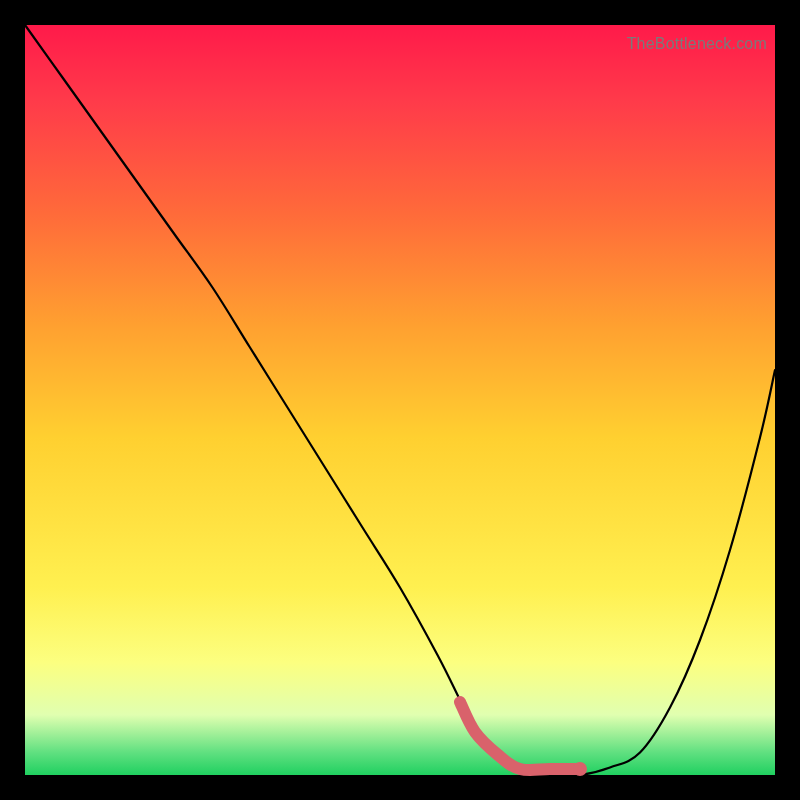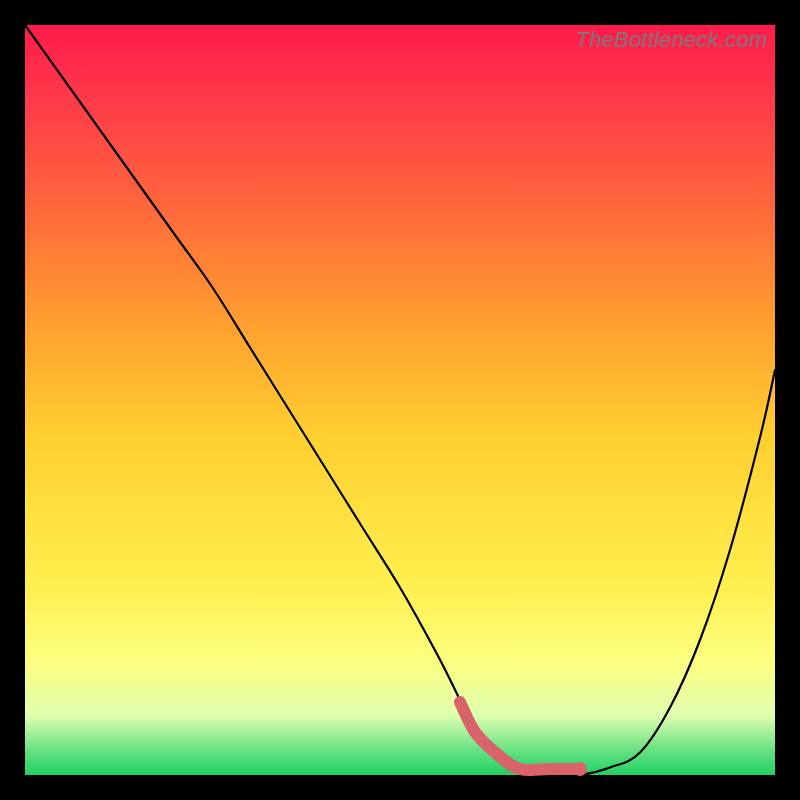--- a/index.html
+++ b/index.html
@@ -25,28 +25,27 @@
       #ffe040 65%,
       #fff050 75%,
       #fcff80 85%,
       #e0ffb0 92%,
       #60e080 97%,
       #20d060 100%
     );
   }
   .watermark {
     position: absolute;
-    top: 2px;
+    top: 10px;
     right: 8px;
     font-family: Arial, Helvetica, sans-serif;
-    font-size: 22px;
+    font-size: 16px;
     color: #7a7a7a;
     font-weight: 500;
     letter-spacing: 0.2px;
-    font-style: italic;
   }
   svg.curve {
     position: absolute;
     left: 0;
     top: 0;
     width: 750px;
     height: 750px;
     overflow: visible;
   }
   .curve-path {

